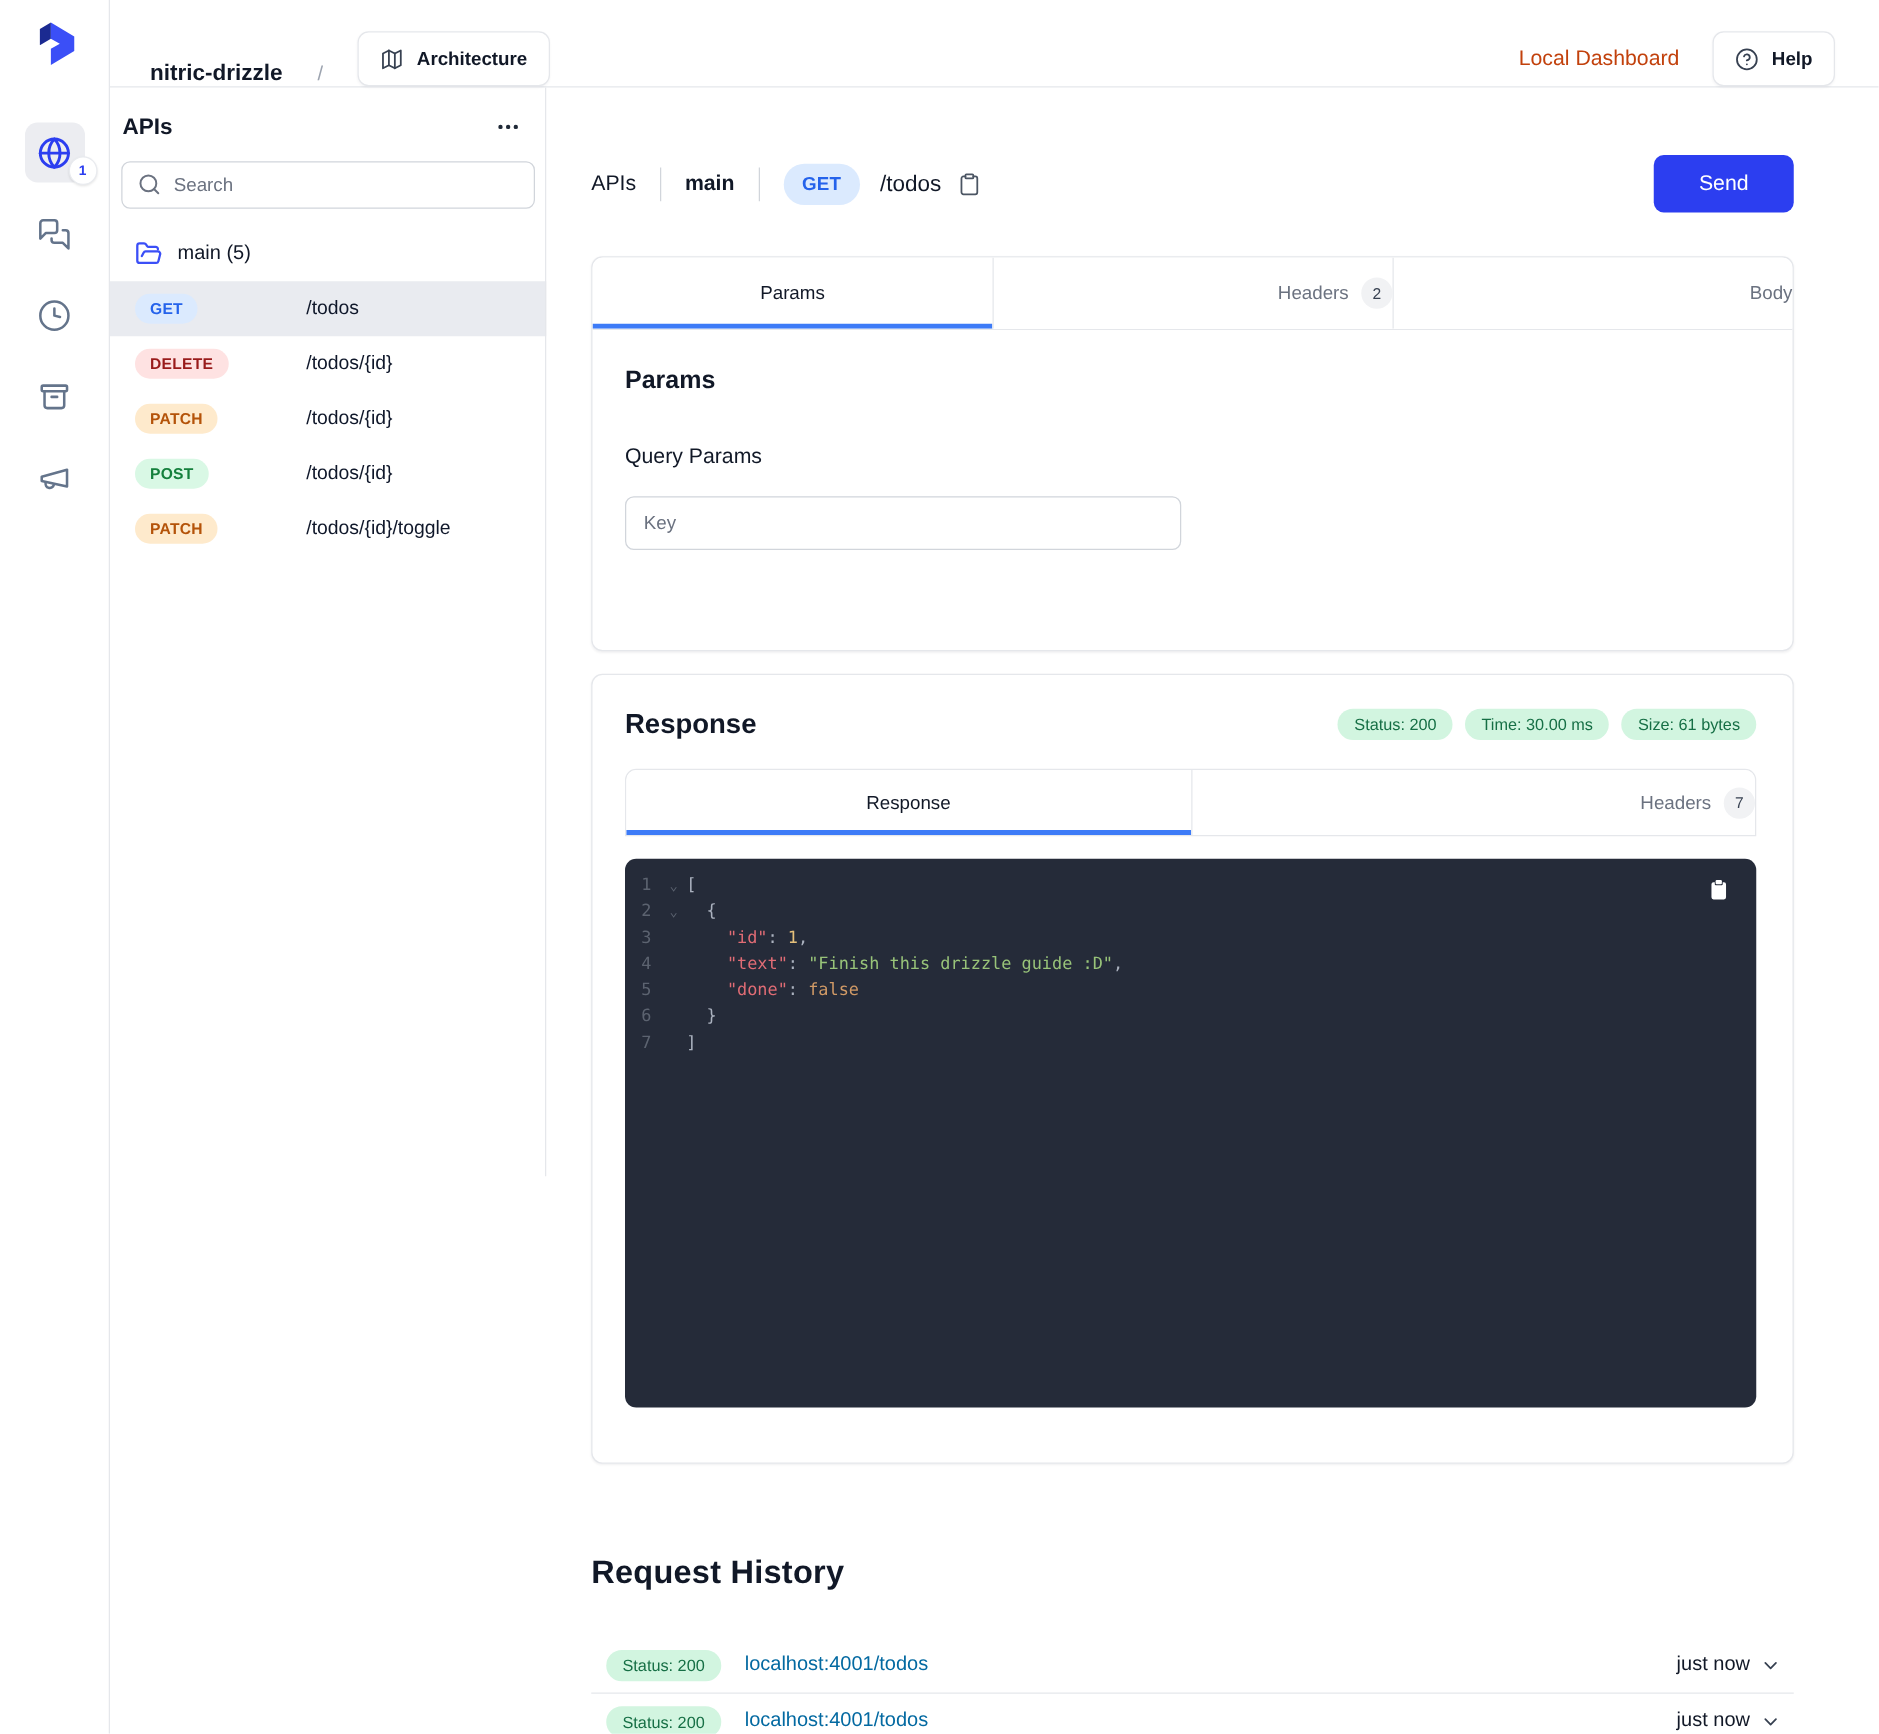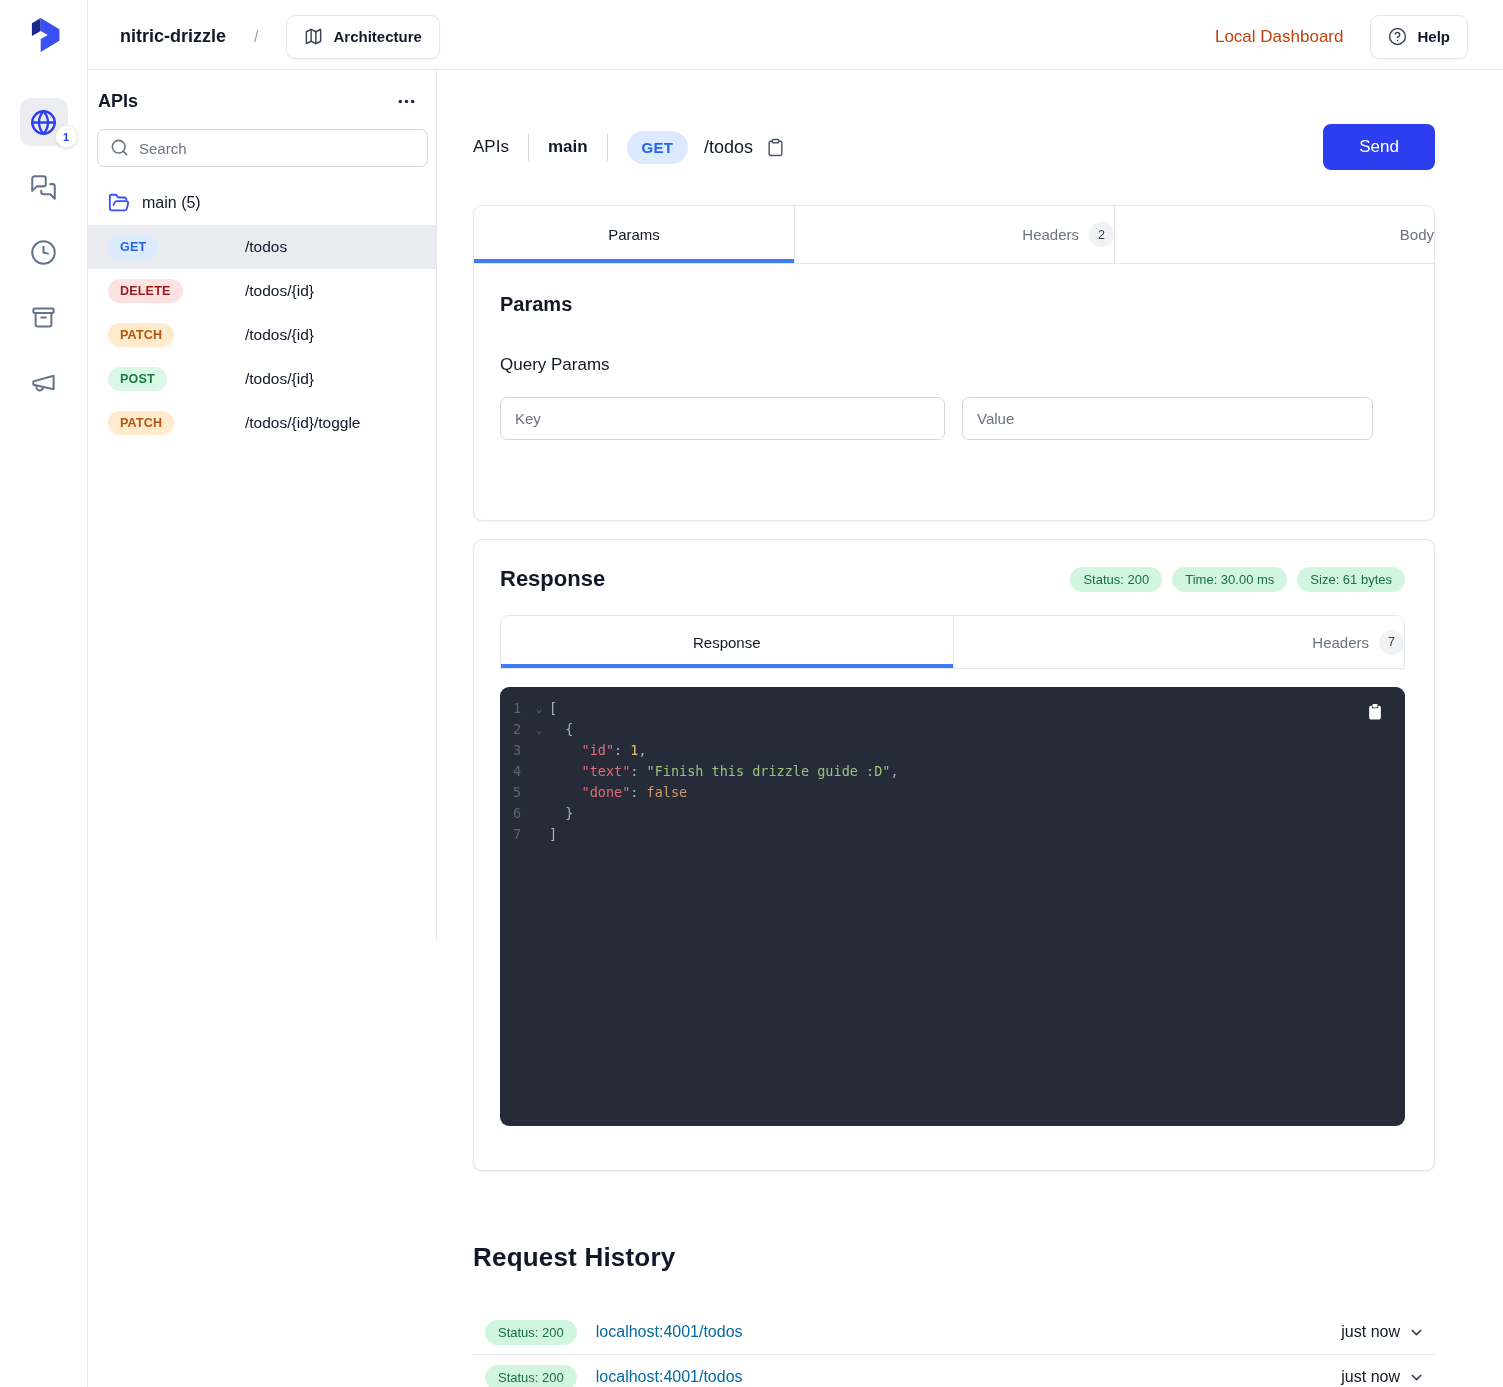--- a/index.html
+++ b/index.html
@@ -21,21 +21,21 @@
               color:#64748b; position:relative; cursor:pointer; background:transparent; border:none; }
   .rail-btn svg { width:27px; height:27px; }
   .rail-btn.sel { background:var(--nav-selected-bg); color:var(--accent); }
   .rail-badge { position:absolute; right:-10px; bottom:-2px; width:23px; height:23px; border-radius:50%;
                 background:#fff; border:1px solid #e9ebef; box-shadow:0 1px 2px rgba(0,0,0,.10);
                 font-size:11px; font-weight:700; color:var(--accent);
                 display:flex; align-items:center; justify-content:center; }
 
   
   .right { flex:1; display:flex; flex-direction:column; min-width:0; }
-  .topbar { flex:0 0 70px; border-bottom:1px solid var(--border); display:flex; align-items:center; padding:4px 35px 0 32px; }
+  .topbar { flex:0 0 70px; border-bottom:1px solid var(--border); display:flex; align-items:flex-end; padding:4px 35px 0 32px; }
   .project { font-size:18px; font-weight:700; color:#111827; }
   .top-sep { color:#9ca3af; margin:0 28px; font-size:16px; }
   .btn-outline { display:inline-flex; align-items:center; gap:10px; border:1px solid var(--border); border-radius:9px;
                  background:#fff; padding:0 17px; height:44px; font-size:15px; font-weight:600; color:#111827;
                  font-family:inherit; cursor:pointer; box-shadow:0 1px 2px rgba(16,24,40,.04); }
   .btn-outline svg { width:19px; height:19px; color:#374151; }
   .topbar-right { margin-left:auto; display:flex; align-items:center; gap:27px; }
   .dash-label { font-size:17px; font-weight:400; color:#c2410c; }
 
   .body-row { flex:1; display:flex; min-height:0; }
@@ -86,21 +86,21 @@
   .tab { height:57px; display:flex; align-items:center; justify-content:center; gap:10px; font-size:15px; color:#6b7280;
          position:relative; cursor:pointer; background:#fff; border:none; font-family:inherit; }
   .tab + .tab { border-left:1px solid var(--border);justify-content:flex-end; }
   .tab.active { color:#111827; }
   .tab.active::after { content:""; position:absolute; left:0; right:0; bottom:0; height:4px; background:var(--tab-underline); }
   .tab-badge { background:#f1f2f4; color:#374151; width:25px; height:25px; border-radius:50%; font-size:12.5px;
                display:flex; align-items:center; justify-content:center; }
   .req-body { padding:29px 26px 80px; }
   .h-params { font-size:20px; font-weight:700; color:#111827; }
   .h-query { font-size:17px; font-weight:500; color:#111827; margin-top:39px; }
-  .kv-row { display:flex; gap:17px; margin-top:22px; }
+  .kv-row { display:flex; margin-top:22px; }
   .kv-row input { height:43px; border:1px solid #d1d5db; border-radius:7px; padding:0 14px; font-size:15px;
                   font-family:inherit; color:#111827; outline:none; }
   .kv-row input::placeholder { color:#6b7280; }
   .kv-key { width:445px; } .kv-value { width:411px; }
 
   .resp-card { margin-top:18px; padding:26px 29px 44px 26px; }
   .resp-head { display:flex; align-items:center; }
   .h-response { font-size:22px; font-weight:800; color:#111827; }
   .resp-badges { margin-left:auto; display:flex; gap:10px; }
   .badge-green { background:var(--status-bg); color:var(--status-fg); font-size:13px; padding:5px 13px; border-radius:999px; white-space:nowrap; }
@@ -278,21 +278,20 @@
             </button>
             <button class="tab">
               <span>Body</span>
             </button>
           </div>
           <div class="req-body">
             <h2 class="h-params">Params</h2>
             <h3 class="h-query">Query Params</h3>
             <div class="kv-row">
               <input class="kv-key" type="text" placeholder="Key" style="">
-              <input class="kv-value" type="text" placeholder="Value" style="">
             </div>
           </div>
         </section>
 
         <section class="card resp-card">
           <div class="resp-head">
             <h2 class="h-response">Response</h2>
             <div class="resp-badges">
                 <span class="badge-green">Status: 200</span>
                 <span class="badge-green">Time: 30.00 ms</span>

